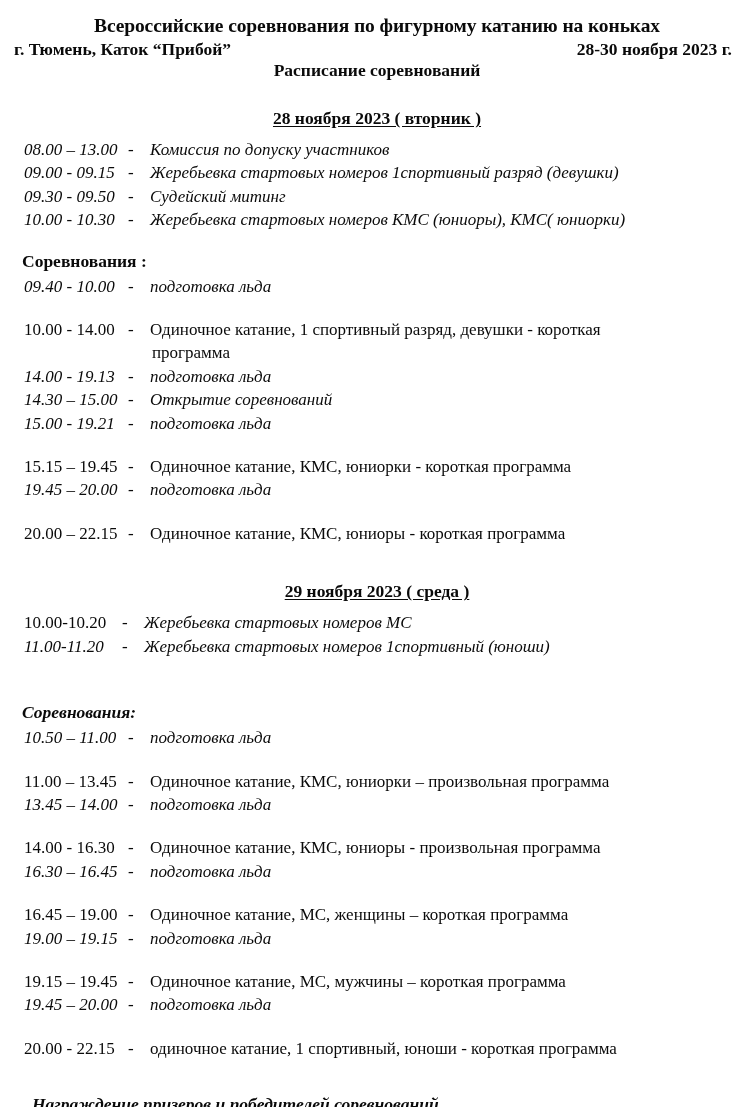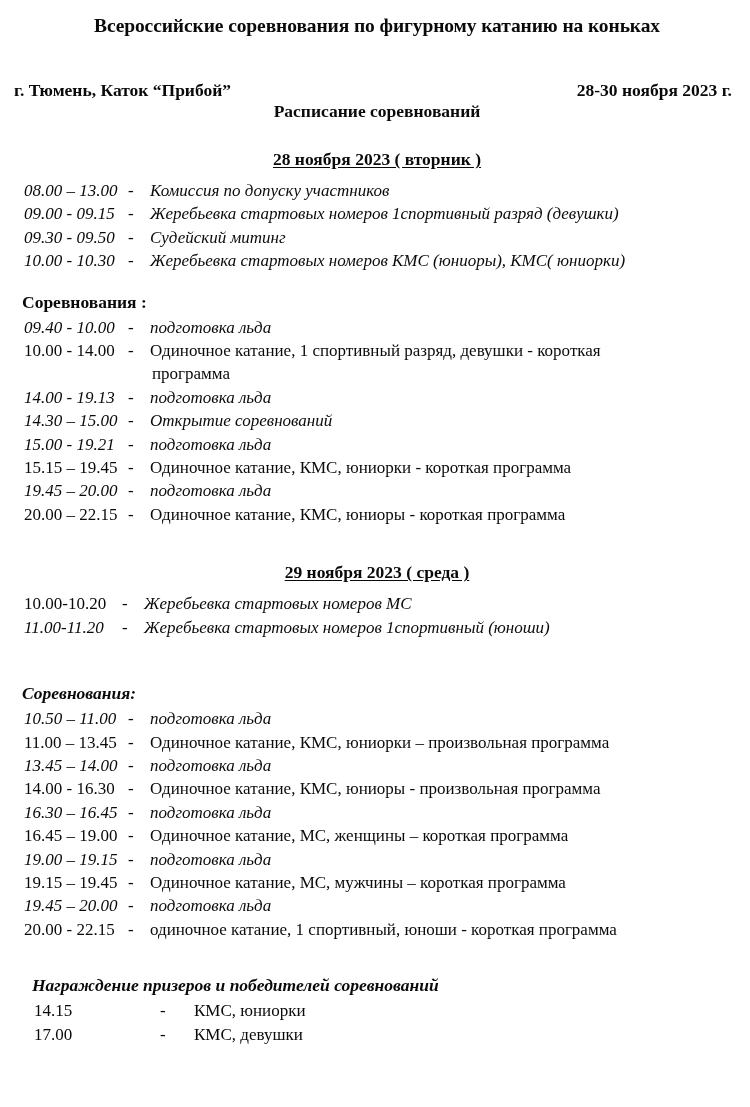--- a/index.html
+++ b/index.html
@@ -36,21 +36,20 @@
   }
   .doc-title .line2 { display: block; }
 
   
   .venue-row {
     display: flex;
     justify-content: space-between;
     align-items: baseline;
     font-weight: bold;
     font-size: 17.5px;
-    margin-top: 41px;
     padding-right: 12px;
     padding-left: 4px;
     text-align: right;
   }
 
   
   .schedule-heading {
     text-align: center;
     font-weight: bold;
     font-size: 17.5px;
@@ -103,21 +102,21 @@
     text-align: left;
   }
   .row .desc {
     flex: 1 1 auto;
     white-space: normal;
   }
   .row.it { font-style: italic; }
   .row.it .time,
   .row.it .desc { font-style: italic; }
   .row.roman .time,
-  .row.roman .desc { font-style: normal; }
+  .row.roman .desc { font-style: normal; margin-top: 20px; }
   .row.mixed .time { font-style: normal; }
   .row.mixed .desc { font-style: italic; }
   .row.narrow .time { width: 112px; }
 
   .row.awards .time { width: 150px; padding-left: 24px; }
   .row.awards .dash { width: 34px; }
 
   .row .desc .wrap2 { display: block; padding-left: 2px; }
 </style>
 </head>

